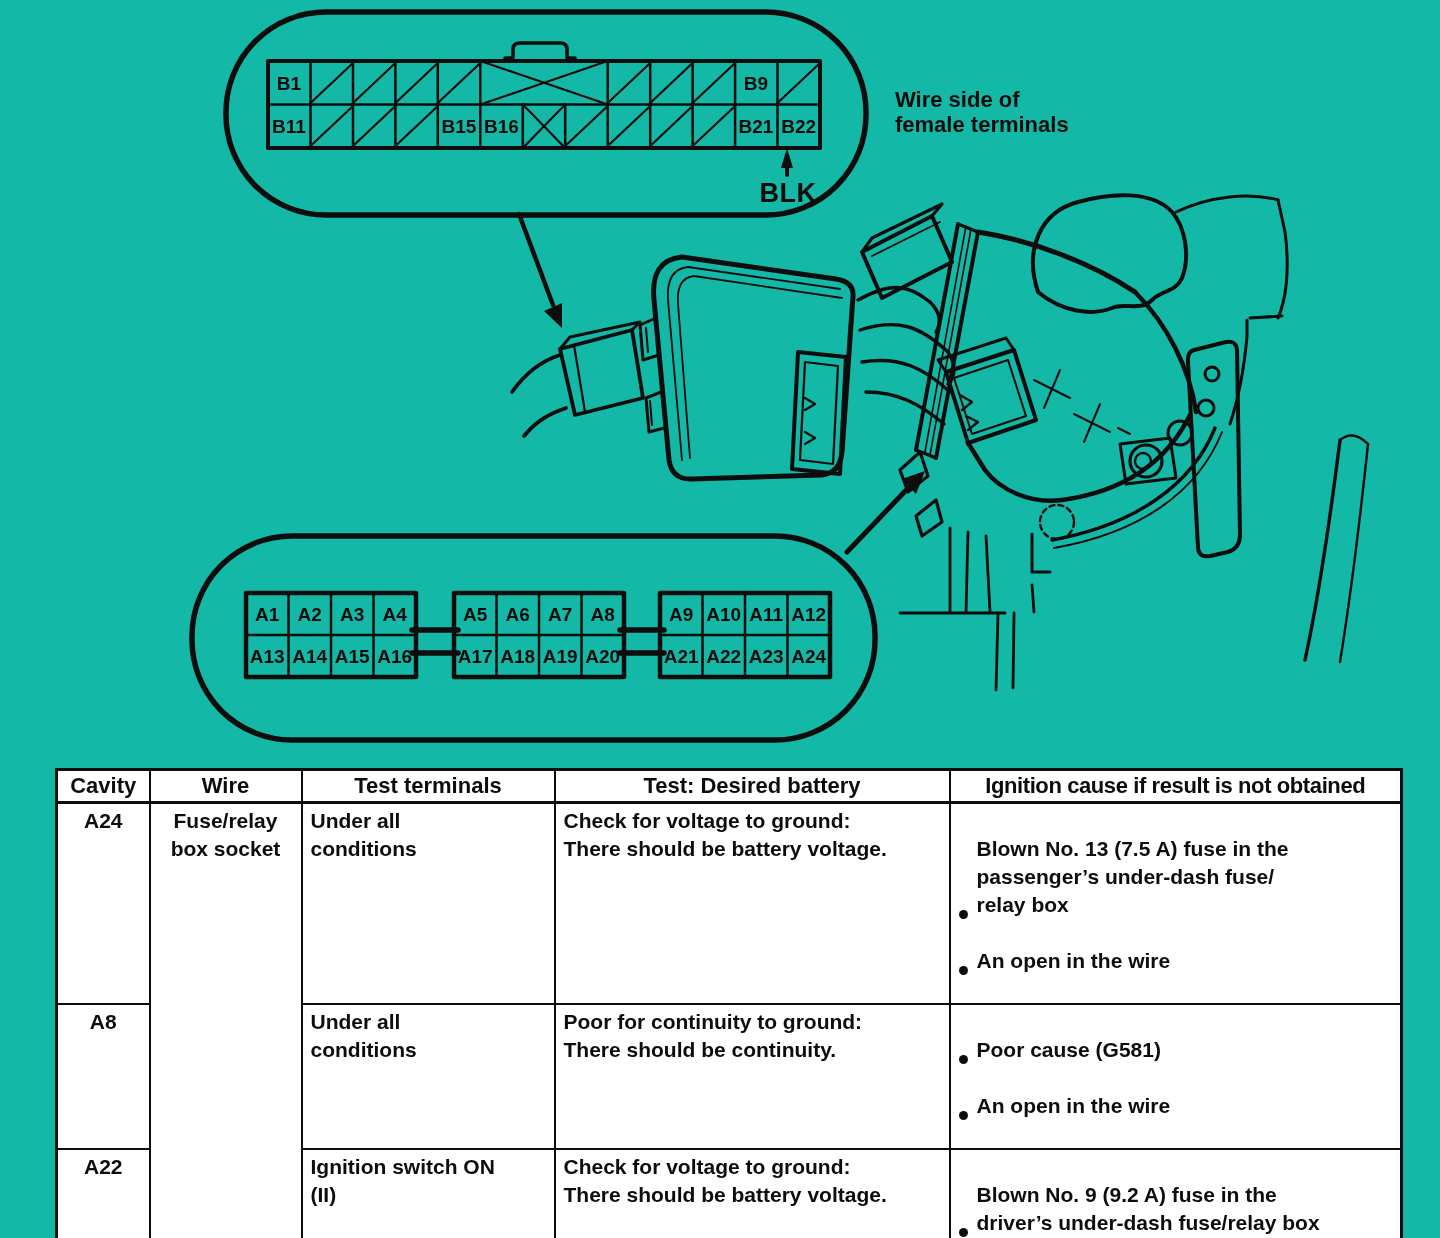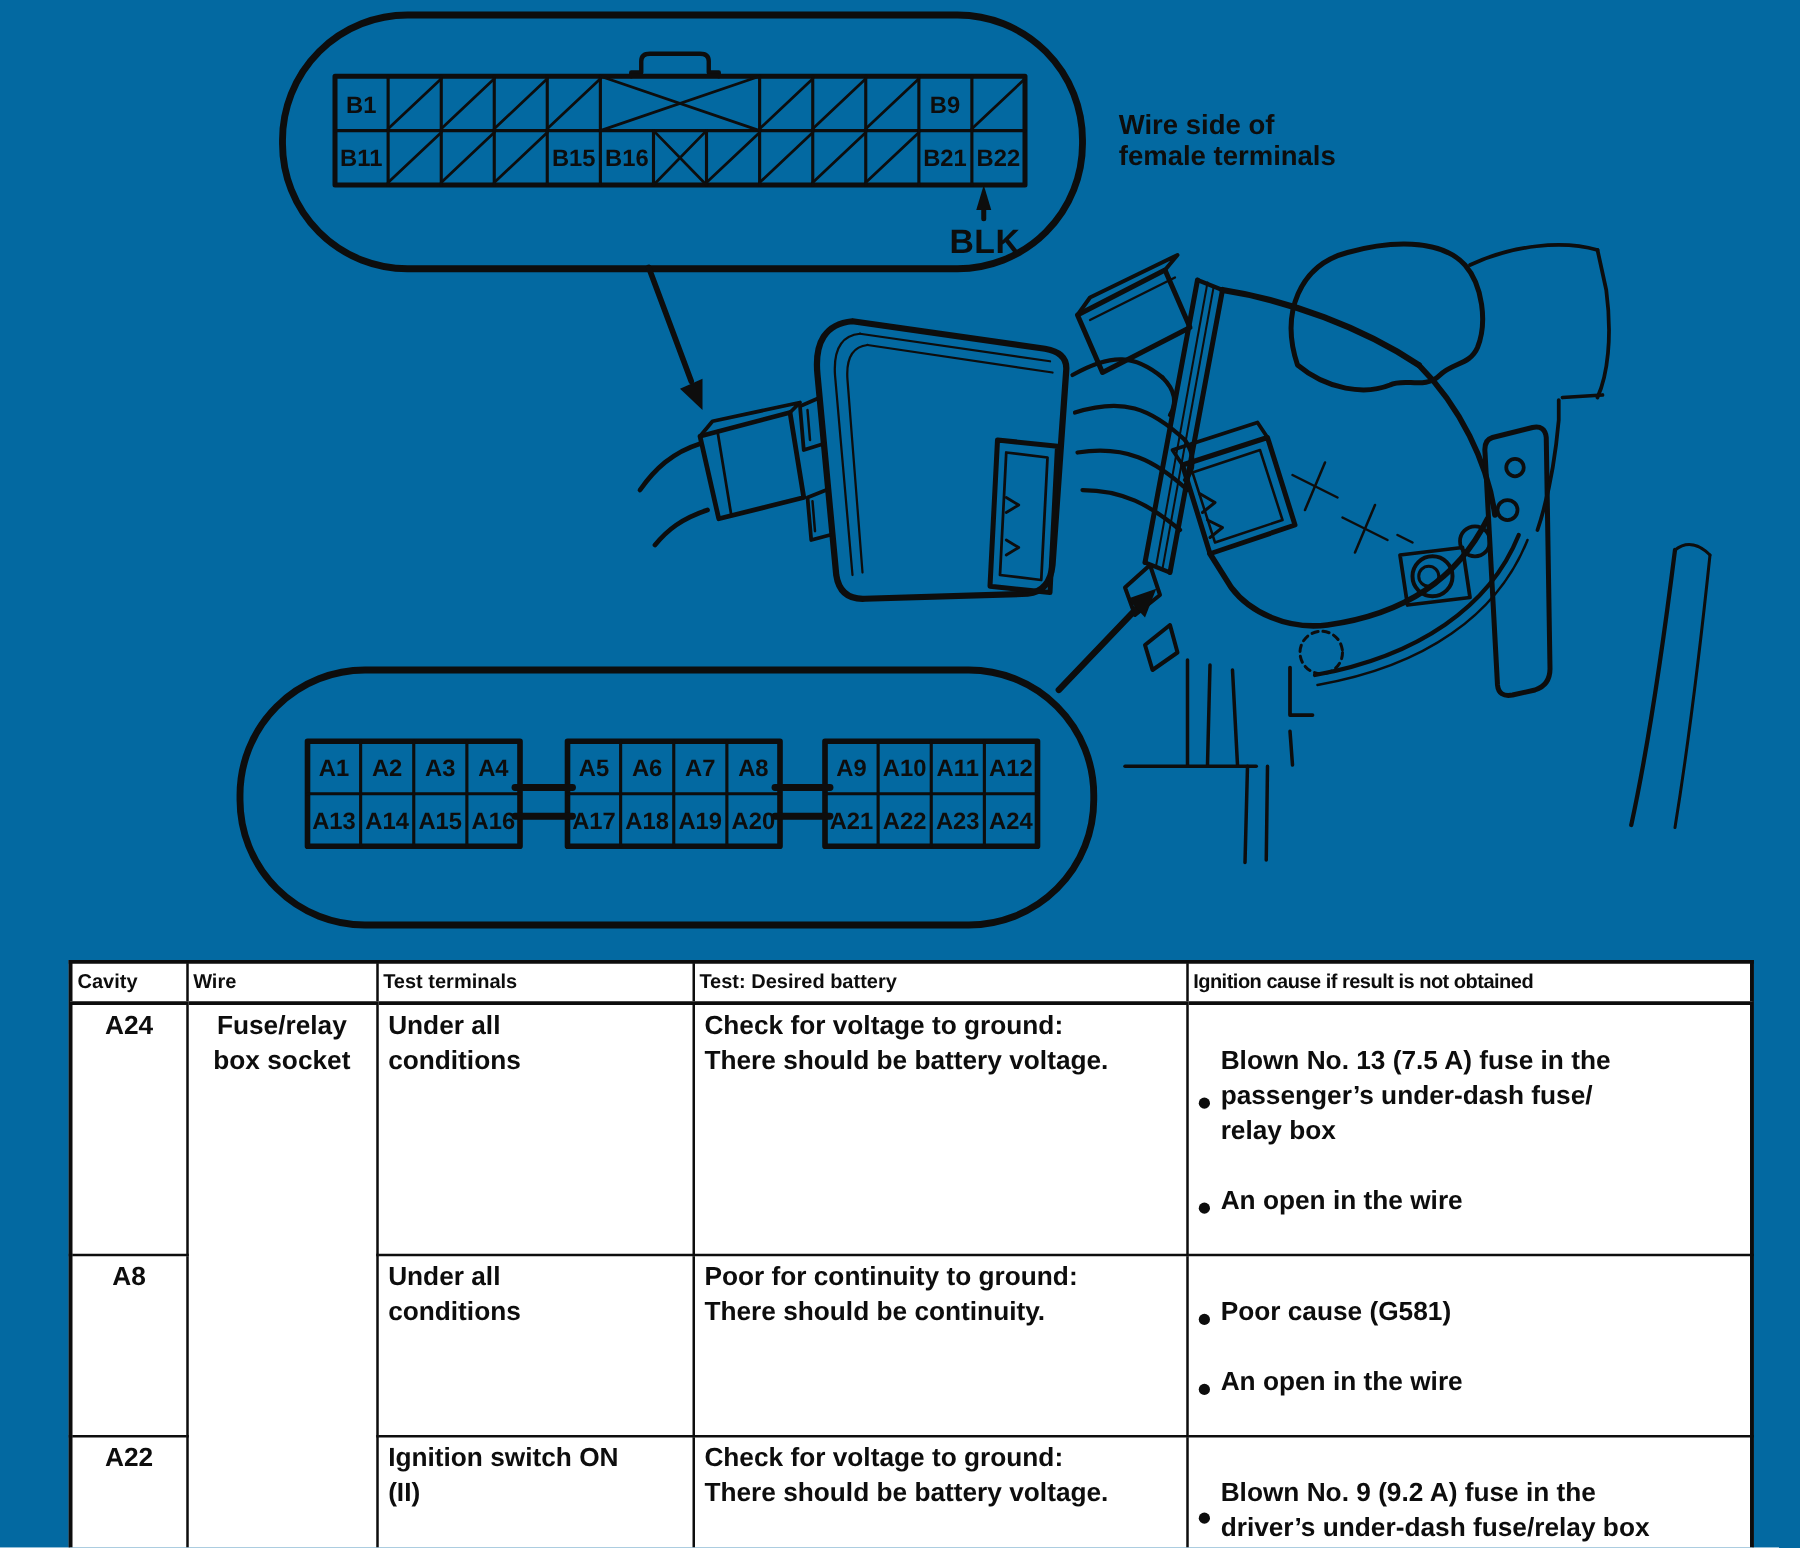--- a/index.html
+++ b/index.html
@@ -1,36 +1,36 @@
 <!DOCTYPE html>
 <html><head>
 <meta charset="utf-8">
 <style>
   html,body{margin:0;padding:0;background:#ffffff;}
-  .canvas{position:relative;width:1440px;height:1238px;background:#0369a1;overflow:hidden;
+  .canvas{position:relative;width:1440px;height:1238px;background:#14b8a6;overflow:hidden;
           font-family:"Liberation Sans",sans-serif;color:#0d0d0d;}
   svg{position:absolute;left:0;top:0;}
   svg text{fill:#0d0d0d;font-family:"Liberation Sans",sans-serif;}
   .cell-label{font-size:19px;font-weight:600;text-anchor:middle;}
   .note-label{font-size:22px;font-weight:600;}
   .blk-label{font-size:27px;font-weight:800;letter-spacing:.5px;text-anchor:middle;}
 
   table.spec{position:absolute;left:55px;top:768px;width:1345px;border-collapse:collapse;
              table-layout:fixed;background:#fff;}
   table.spec,table.spec th,table.spec td{border:2.5px solid #0d0d0d;}
   table.spec{border-width:3.5px;outline:1.5px solid #0d0d0d;outline-offset:-1px;}
-  table.spec th{height:28px;font-size:16px;font-weight:700;text-align:left;padding:1px 4px;
+  table.spec th{height:28px;font-size:22px;font-weight:700;text-align:center;padding:1px 4px;
                 vertical-align:middle;border-bottom-width:3px;}
   table.spec th.condensed{letter-spacing:-0.4px;}
   table.spec td{vertical-align:top;padding:3px 8px 0 8px;font-size:21px;font-weight:600;
                 line-height:28px;white-space:pre-line;}
   td.cav{text-align:center;}
   td.wirecell{text-align:center;}
   td.causes{padding-left:6px;}
-  .b{display:flex;gap:9px;align-items:center;}
+  .b{display:flex;gap:9px;align-items:flex-end;}
   .dot{flex:0 0 9px;width:9px;height:9px;border-radius:50%;background:#0d0d0d;margin-top:10px;}
 </style>
 </head>
 <body>
 
 <div class="canvas">
 
 <svg width="1440" height="766" viewBox="0 0 1440 766">
   <g fill="none" stroke="#0d0d0d" stroke-linecap="round" stroke-linejoin="round">
 

